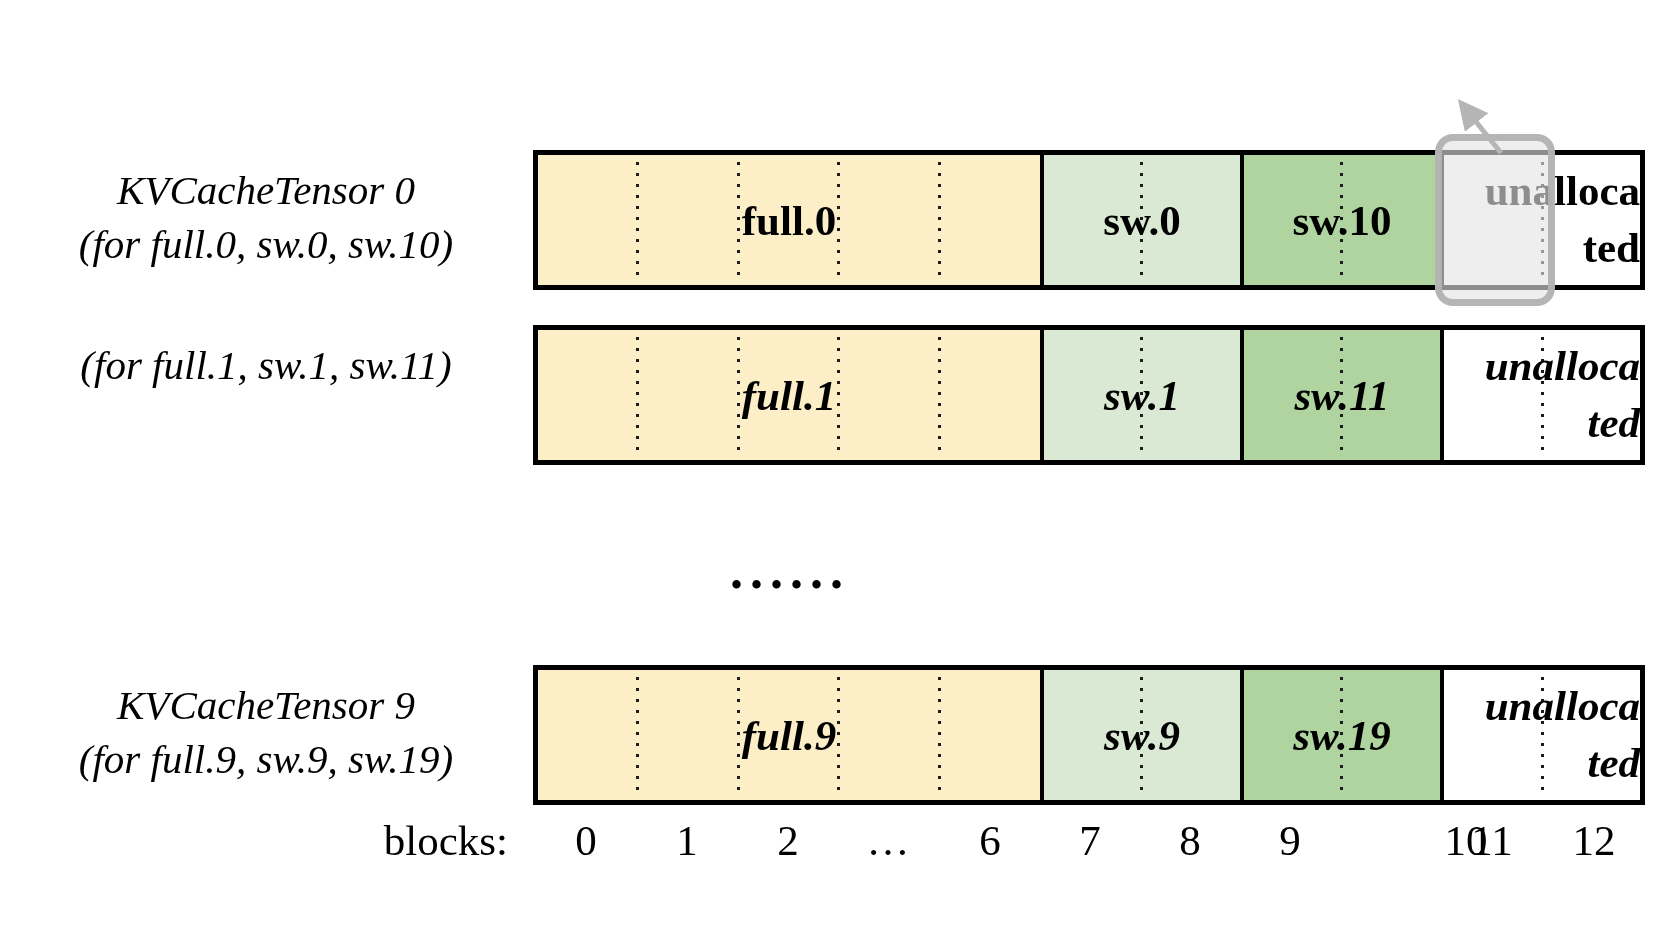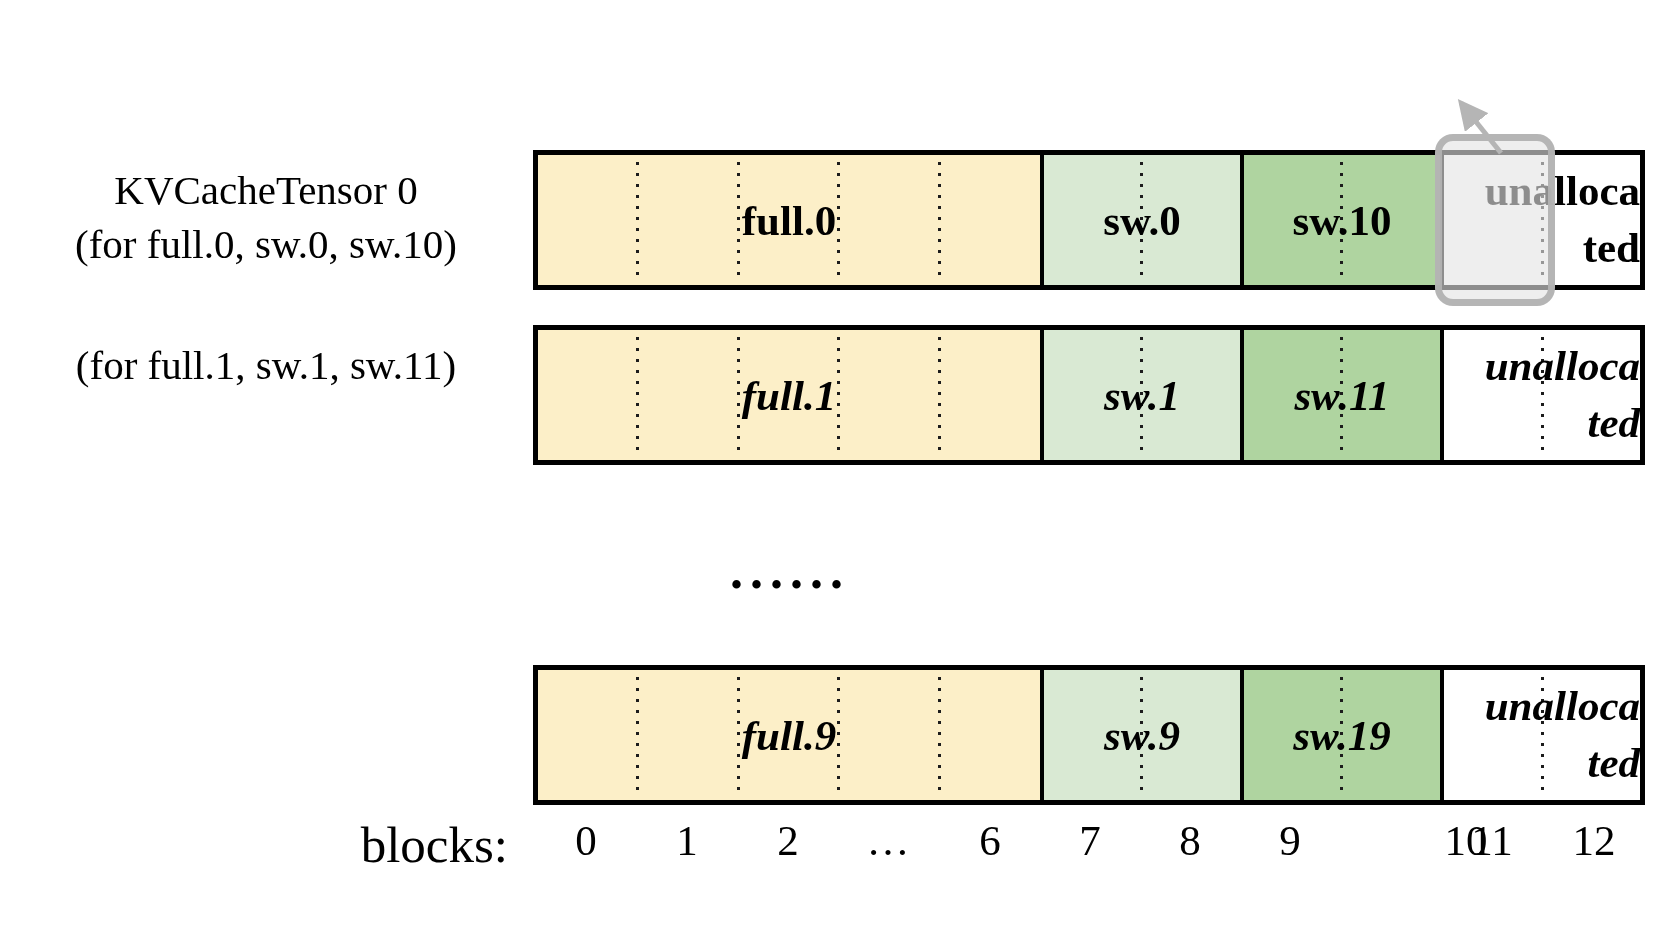--- a/index.html
+++ b/index.html
@@ -8,21 +8,21 @@
     font-family:"Liberation Serif","DejaVu Serif",serif;color:#000;overflow:hidden;
   }
   
   .annotation{
     position:absolute;left:1040px;top:16px;width:620px;
     font-size:45px;text-align:center;white-space:nowrap;
   }
   
   .row-label{
     position:absolute;left:16px;width:500px;text-align:center;
-    font-size:41px;line-height:1.32;
+    font-size:41px;line-height:1.32;font-style:italic;
   }
   .row-label .sub{white-space:nowrap;}
   
   .bar{
     position:absolute;left:533px;width:1112px;height:140px;
     box-sizing:border-box;border:5px solid #000;display:flex;background:#fff;
   }
   .seg{
     position:relative;box-sizing:border-box;height:100%;
     display:flex;align-items:center;justify-content:center;
@@ -48,21 +48,21 @@
   .highlight-box{
     position:absolute;left:1435px;top:134px;width:120px;height:172px;
     box-sizing:border-box;border:7px solid rgba(178,178,178,0.95);
     border-radius:18px;background:rgba(228,228,228,0.62);z-index:5;
   }
   
   .arrow-layer{position:absolute;left:0;top:0;width:1676px;height:938px;z-index:6;pointer-events:none;}
   
   .axis-label{
     position:absolute;left:330px;top:816px;width:178px;text-align:right;
-    font-size:51px;white-space:nowrap;
+    font-size:43px;white-space:nowrap;
   }
   .tick{
     position:absolute;top:816px;width:90px;margin-left:-45px;text-align:center;
     font-size:43px;
   }
 </style>
 </head>
 <body>
 
 <div id="stage">
@@ -126,20 +126,24 @@
     </div>
     <div class="seg seg-unalloc">
       <div class="vdot" style="left:97px;"></div>
       <span class="lbl">unalloca</span>
       <span class="lbl">ted</span>
     </div>
   </div>
 
   <div class="row-ellipsis">......</div>
 
+  <div class="row-label" style="top:678px;">
+    <div>KVCacheTensor 9</div>
+    <div class="sub">(for full.9, sw.9, sw.19)</div>
+  </div>
   <div class="bar" style="top:665px;font-style:italic;">
     <div class="seg seg-full">
       <div class="vdot" style="left:98px;"></div>
       <div class="vdot" style="left:199px;"></div>
       <div class="vdot" style="left:299px;"></div>
       <div class="vdot" style="left:400px;"></div>
       <span class="lbl">full.9</span>
     </div>
     <div class="seg seg-sw">
       <div class="vdot" style="left:96px;"></div>

